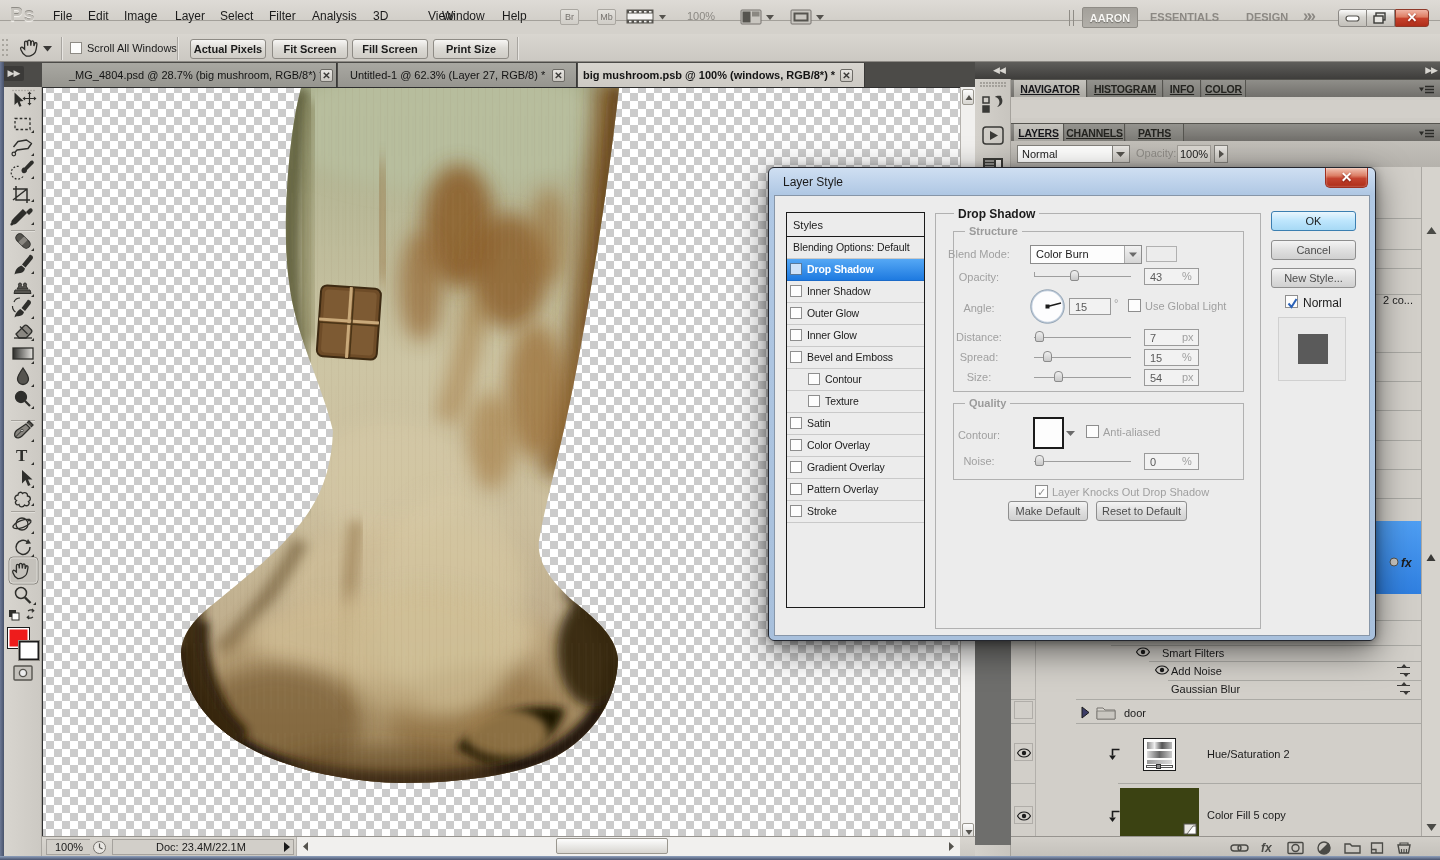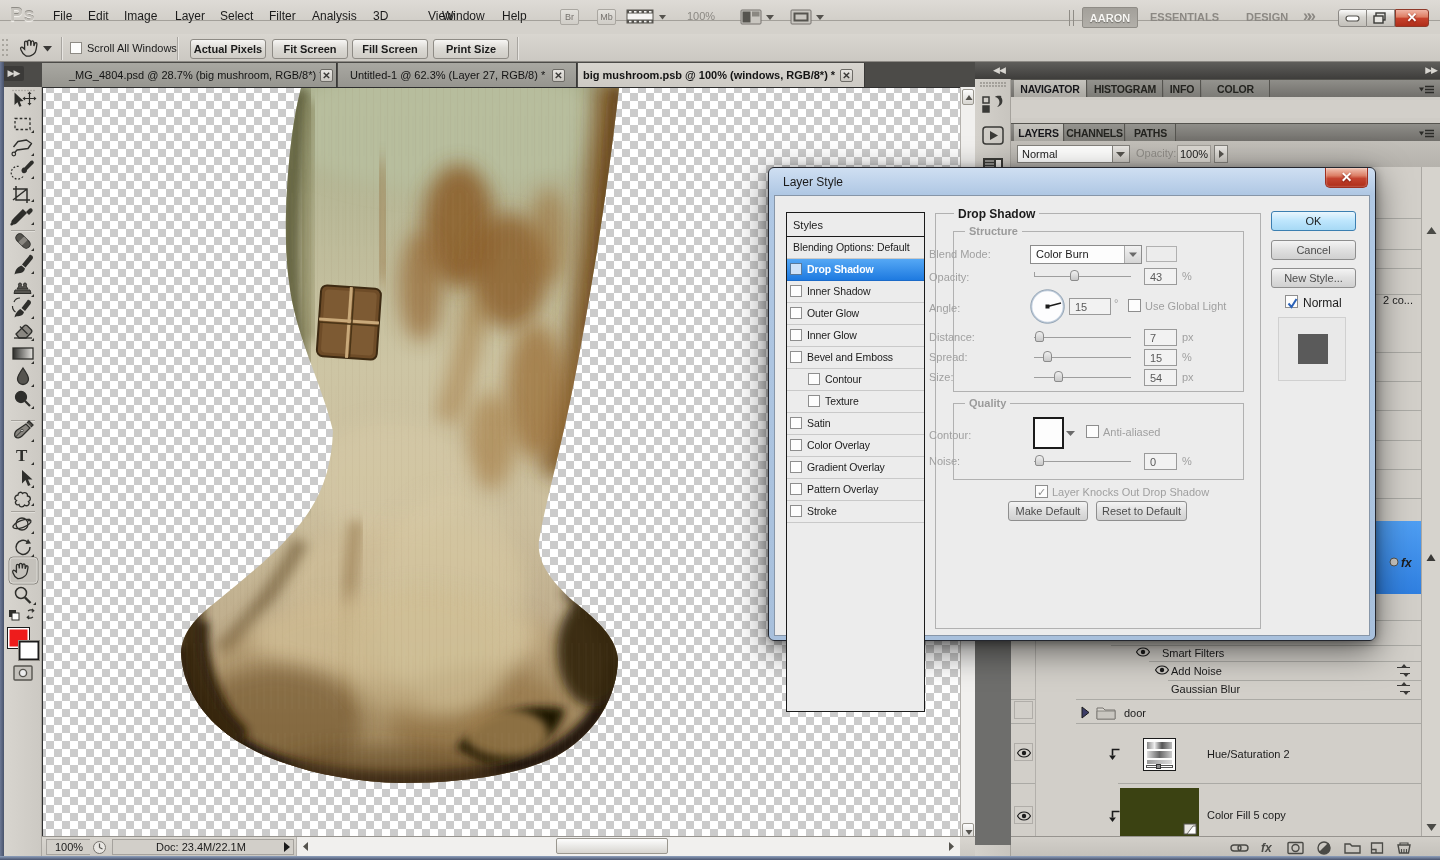--- a/index.html
+++ b/index.html
@@ -55,21 +55,21 @@
 
 #dockhead { position:absolute; left:975px; top:62px; width:465px; height:17px;
   background:linear-gradient(#5f5e5b,#3e3d3b); }
 #iconstrip { position:absolute; left:975px; top:79px; width:36px; height:777px;
   background:linear-gradient(90deg,#d4d1cb,#c8c5bf); border-right:1px solid #a5a29c; }
 #iconstripdark { position:absolute; left:975px; top:300px; width:36px; height:545px; background:#6e6e6c; }
 #panels { position:absolute; left:1011px; top:79px; width:429px; height:777px; background:#d2cfc9; }
 .ptabrow { position:absolute; left:0; width:429px; height:18px;
   background:linear-gradient(#8f8e89,#716f6b); border-top:1px solid #55544f; }
 .ptab { position:absolute; top:0; height:18px; font-size:10.5px; letter-spacing:-0.2px; font-weight:bold; color:#23231f;
-  line-height:18px; text-align:center; border-right:1px solid #55544f; background:linear-gradient(#94938e,#7b7a75); }
+  line-height:18px; text-align:center; border-right:1px solid #55544f; background:linear-gradient(#94938e,#7b7a75);text-decoration:underline; }
 .ptab.active { background:linear-gradient(#c6c4be,#a8a6a0); color:#16161a; }
 .pmenu { position:absolute; right:6px; top:5px; width:15px; height:9px; }
 .lrow-sep { position:absolute; height:1px; background:#abaaa5; }
 .eyebox { position:absolute; left:1014px; width:19px; height:18px; border:1px solid #b0ada8;
   background:#d2cfc9; }
 
 
 #dlg { position:absolute; left:768px; top:167px; width:608px; height:474px; border-radius:6px;
   background:linear-gradient(#cfdff2,#b0c8e4 26px,#a8c0dc);
   border:1px solid #23262e; box-shadow:0 10px 34px rgba(0,0,0,.55), 0 2px 8px rgba(0,0,0,.35);}
@@ -77,23 +77,23 @@
   border:1px solid #8796a8; }
 #dlg-title { position:absolute; left:14px; top:7px; font-size:12px; color:#1a1a1a; }
 #dlg-x { position:absolute; left:556px; top:0px; width:43px; height:20px;
   border:1px solid #9e3021; border-top:none; border-radius:0 0 5px 5px;
   background:linear-gradient(#f2c4b4,#dc7f66 40%,#c44430 55%,#ad2d18);
   color:#fff; font-size:14px; font-weight:bold; text-align:center; line-height:18px;
   text-shadow:0 1px 2px #7a1408; box-shadow:inset 0 0 2px rgba(255,255,255,.6);}
 .gb { position:absolute; border:1px solid #b1b1b1; }
 .gblabel { position:absolute; top:-7px; background:#ececec; padding:0 4px; font-size:11px;
   font-weight:bold; color:#9b9b9b; }
-.glabel { position:absolute; font-size:11px; color:#a0a0a0; text-align:left; }
+.glabel { position:absolute; font-size:11px; color:#a0a0a0; text-align:center; }
 .dtext { position:absolute; font-size:11px; color:#1b1b1b; }
-.vbox { position:absolute; width:33px; height:17px; border:1px solid #9a9a9a; background:#f2f2f2;
+.vbox { position:absolute; width:55px; height:17px; border:1px solid #9a9a9a; background:#f2f2f2;
   font-size:11px; color:#5a5a5a; padding:2px 0 0 5px; }
 .strack { position:absolute; height:1px; background:#9e9e9e; width:97px; }
 .sthumb { position:absolute; width:9px; height:11px; background:linear-gradient(#f0f0f0,#c8c8c8);
   border:1px solid #8b8b8b; border-radius:4px 4px 2px 2px; }
 .cb { position:absolute; width:13px; height:13px; background:#fdfdfd; border:1px solid #8e8e8e; }
 .wbtn { position:absolute; height:20px; border:1px solid #8e8e8e; border-radius:3px;
   background:linear-gradient(#f4f4f4,#e0e0e0 48%,#d0d0d0); font-size:11px; color:#4c4c4c;
   text-align:center; line-height:18px; }
 .lsrow { position:relative; height:22px; border-bottom:1px solid #c9c9c9; font-size:10.5px; letter-spacing:-0.1px;
   color:#1b1b1b; line-height:21px; }
@@ -477,32 +477,32 @@
       </g>
     </svg>
   </div>
   <div id="iconstripdark"></div>
   <div id="panels">
 
     <div class="ptabrow" style="top:0;">
       <span class="ptab active" style="left:3px;width:73px;">NAVIGATOR</span>
       <span class="ptab" style="left:77px;width:75px;">HISTOGRAM</span>
       <span class="ptab" style="left:153px;width:37px;">INFO</span>
-      <span class="ptab" style="left:191px;width:68px;">COLOR</span>
+      <span class="ptab" style="left:191px;width:44px;">COLOR</span>
       <svg class="pmenu" width="15" height="9">
           <path d="M0,2.5 l5,0 l-2.5,4 z" fill="#2b2b28"></path>
           <path d="M6,1.5 l9,0 M6,4.5 l9,0 M6,7.5 l9,0" stroke="#2b2b28" stroke-width="1.5"></path>
         </svg>
     </div>
     <div style="position:absolute;left:0;top:18px;width:429px;height:3px;background:#cfccc6;"></div>
     <div style="position:absolute;left:0;top:39px;width:429px;height:5px;background:#cfccc6;"></div>
     <div class="ptabrow" style="top:44px;">
       <span class="ptab active" style="left:3px;width:50px;">LAYERS</span>
       <span class="ptab" style="left:54px;width:60px;">CHANNELS</span>
-      <span class="ptab" style="left:115px;width:50px;">PATHS</span>
+      <span class="ptab" style="left:115px;width:58px;">PATHS</span>
       <svg class="pmenu" width="15" height="9">
           <path d="M0,2.5 l5,0 l-2.5,4 z" fill="#2b2b28"></path>
           <path d="M6,1.5 l9,0 M6,4.5 l9,0 M6,7.5 l9,0" stroke="#2b2b28" stroke-width="1.5"></path>
         </svg>
     </div>
 
     <div style="position:absolute;left:0;top:62px;width:429px;height:26px;background:linear-gradient(#c2bfb9,#b5b2ac);">
       <span style="position:absolute;left:6px;top:4px;width:96px;height:18px;background:#fdfdfc;border:1px solid #82807b;font-size:11px;color:#1b1b1b;padding:2px 0 0 4px;">Normal</span>
       <span style="position:absolute;left:102px;top:4px;width:17px;height:18px;background:linear-gradient(#e8e6e2,#c9c6c0);border:1px solid #82807b;border-left:none;"><svg width="15" height="16">
             <path d="M3,6 l9,0 l-4.5,5 z" fill="#55534e"></path>
@@ -639,21 +639,21 @@
             <path d="M170,4 l0,-2 l8,0 l0,2 m-6.5,4 l0,4 m2.5,-4 l0,4 m2.5,-4 l0,4" stroke-width="1.1"></path>
         </g>
       </svg>
     </div>
   </div>
   <div id="dlg">
     <div id="dlg-title">Layer Style</div>
     <div id="dlg-x">✕</div>
     <div id="dlg-inner"></div>
 
-    <div style="position:absolute;left:17px;top:44px;width:139px;height:500px;background:#ececec;border:1px solid #1b1b1b;">
+    <div style="position:absolute;left:17px;top:44px;width:139px;height:396px;background:#ececec;border:1px solid #1b1b1b;">
       <div style="position:absolute;left:6px;top:6px;font-size:11px;color:#1b1b1b;">Styles</div>
       <div style="position:absolute;left:0;top:23px;width:137px;height:1px;background:#1b1b1b;"></div>
       <div style="position:absolute;left:0;top:24px;width:137px;">
         <div class="lsrow" style="padding-left:6px;">Blending Options: Default</div>
         <div class="lsrow" style="background:linear-gradient(#55a8f5,#1e7ae0);color:#fff;font-weight:bold;padding-left:20px;border-bottom-color:#1b6ac8;">
           <span style="position:absolute;left:3px;top:4px;width:12px;height:12px;background:#cfe3f8;border:1px solid #5a7a9a;"></span>Drop Shadow</div>
         <div class="lsrow" style="padding-left:20px;"><span class="cb" style="left:3px;top:4px;width:12px;height:12px;"></span>Inner Shadow</div>
         <div class="lsrow" style="padding-left:20px;"><span class="cb" style="left:3px;top:4px;width:12px;height:12px;"></span>Outer Glow</div>
         <div class="lsrow" style="padding-left:20px;"><span class="cb" style="left:3px;top:4px;width:12px;height:12px;"></span>Inner Glow</div>
         <div class="lsrow" style="padding-left:20px;"><span class="cb" style="left:3px;top:4px;width:12px;height:12px;"></span>Bevel and Emboss</div>

